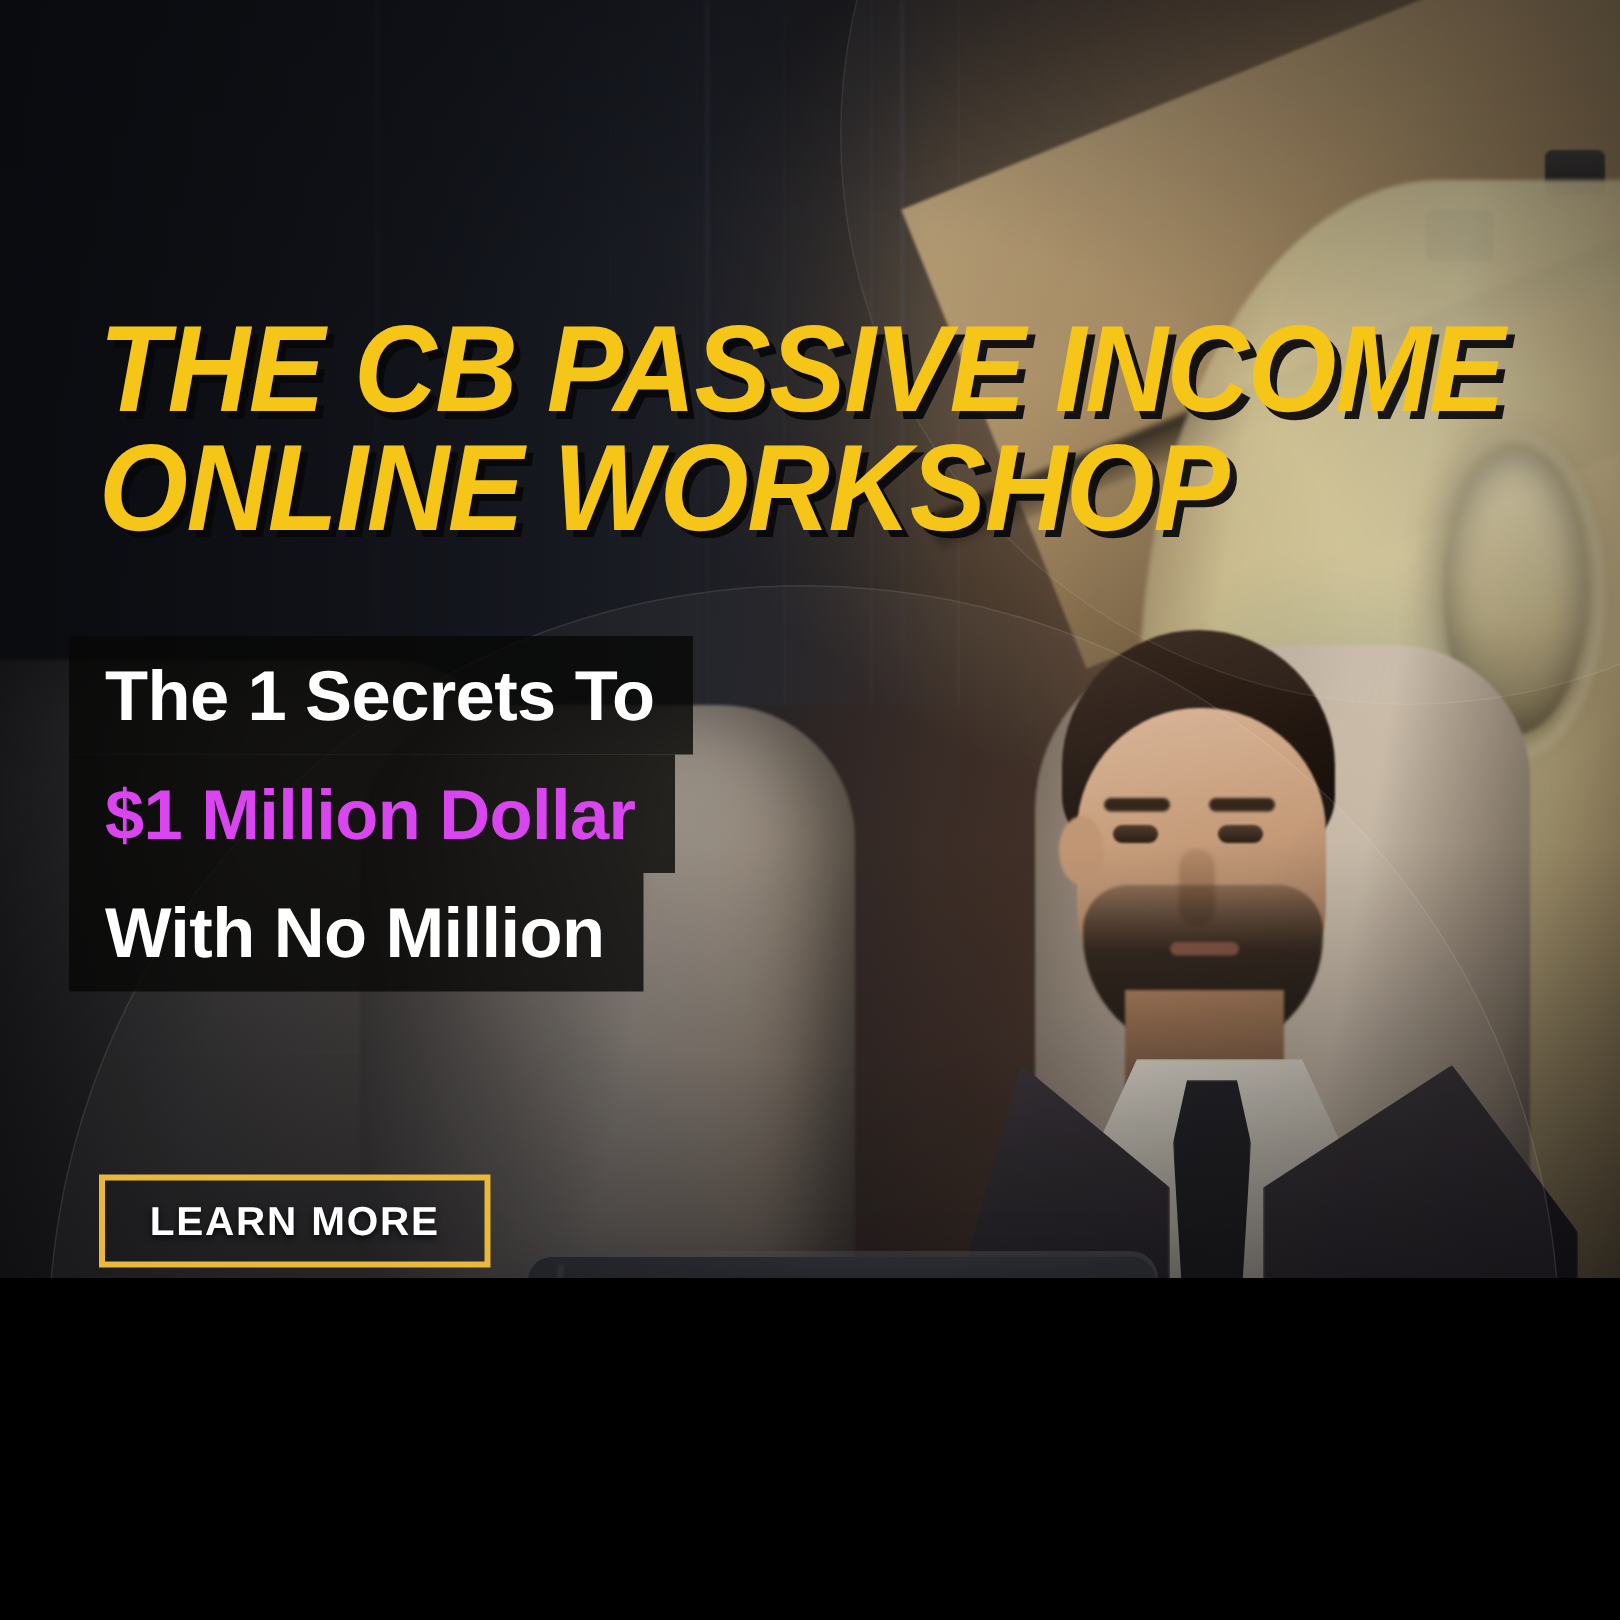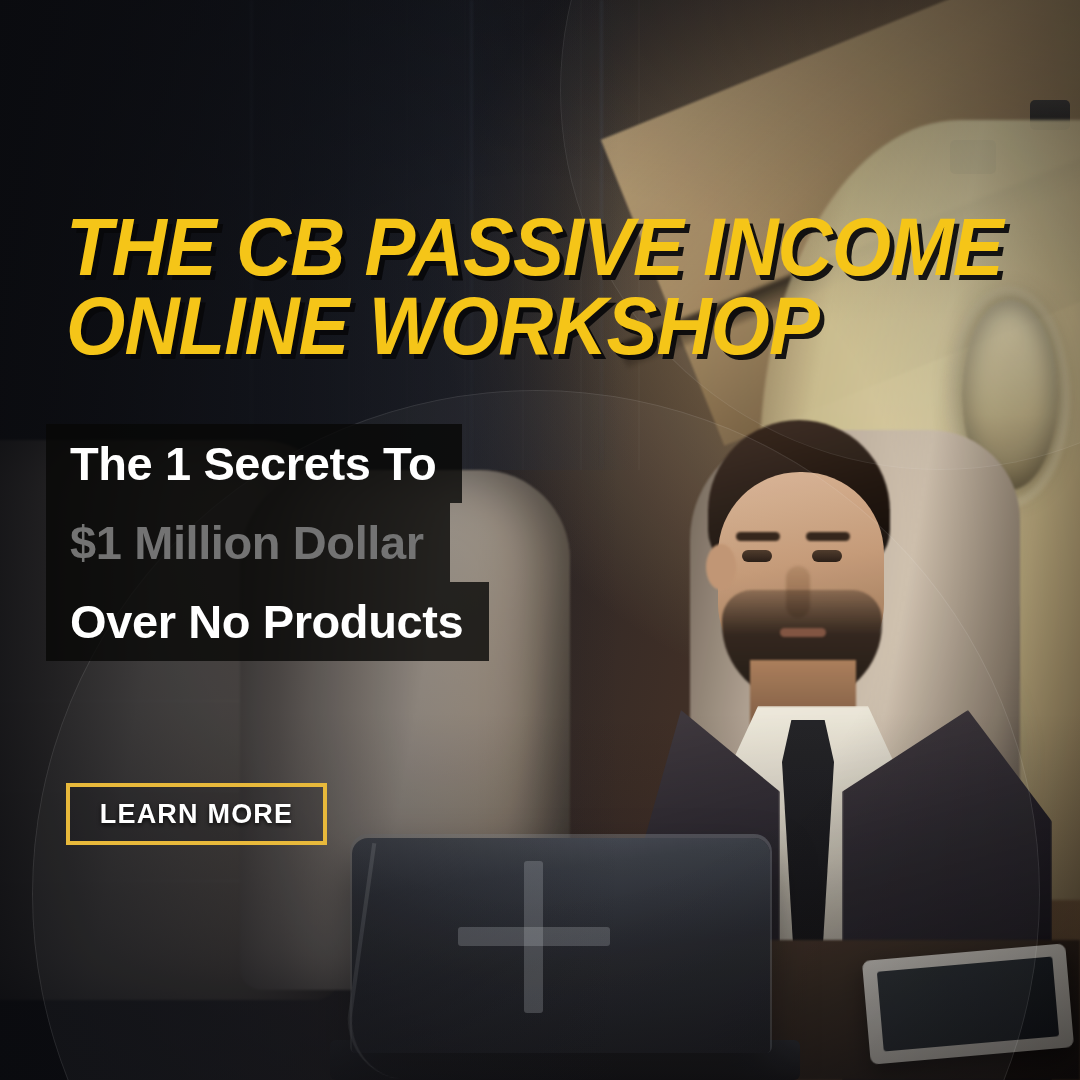--- a/index.html
+++ b/index.html
@@ -7,21 +7,21 @@
 
   html, body {
     width:1080px; height:1080px;
     background:#000;
     font-family:"Liberation Sans", sans-serif;
     overflow:hidden;
   }
 
   #ad {
     position:relative;
-    width:1080px; height:1080px;
+    width:1080px; height:852px;
     overflow:hidden;
     background:#15171c;
   }
 
   
   .scene { position:absolute; inset:0; overflow:hidden; }
 
   
   .cabin-base {
     position:absolute; inset:0;
@@ -310,21 +310,21 @@
   .sub-line {
     display:table;
     font-size:47px; line-height:1.0;
     font-weight:700;
     color:#FFFFFF;
     background:rgba(8,7,6,.80);
     padding:16px 26px 16px 24px;
     white-space:nowrap;
     letter-spacing:-.4px;
   }
-  .sub-line.accent { color:#737373; }
+  .sub-line.accent { color:#d946ef; }
 
   .cta {
     position:absolute; left:66px; top:783px;
     width:261px; height:62px;
     border:4px solid #E8B93B;
     background:rgba(20,18,22,.22);
     display:flex; align-items:center; justify-content:center;
     cursor:pointer;
   }
   .cta-label {
@@ -405,20 +405,20 @@
   </div>
 
   <h1 class="headline">
     <span class="hl-line">THE CB PASSIVE INCOME</span>
     <span class="hl-line">ONLINE WORKSHOP</span>
   </h1>
 
   <div class="sub-block">
     <div class="sub-line">The 1 Secrets To</div>
     <div class="sub-line accent">$1 Million Dollar</div>
-    <div class="sub-line">Over No Products</div>
+    <div class="sub-line">With No Million</div>
   </div>
 
   <div class="cta">
     <span class="cta-label">LEARN MORE</span>
   </div>
 
 </div>
 
 </body></html>

